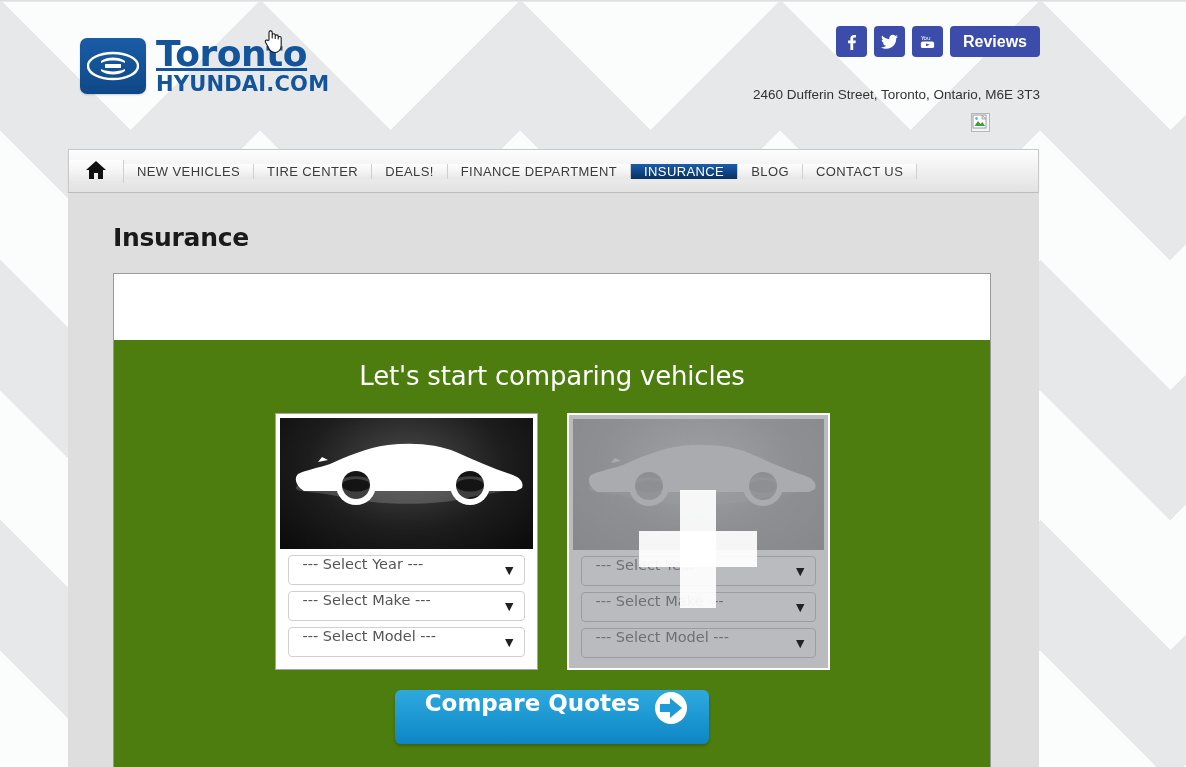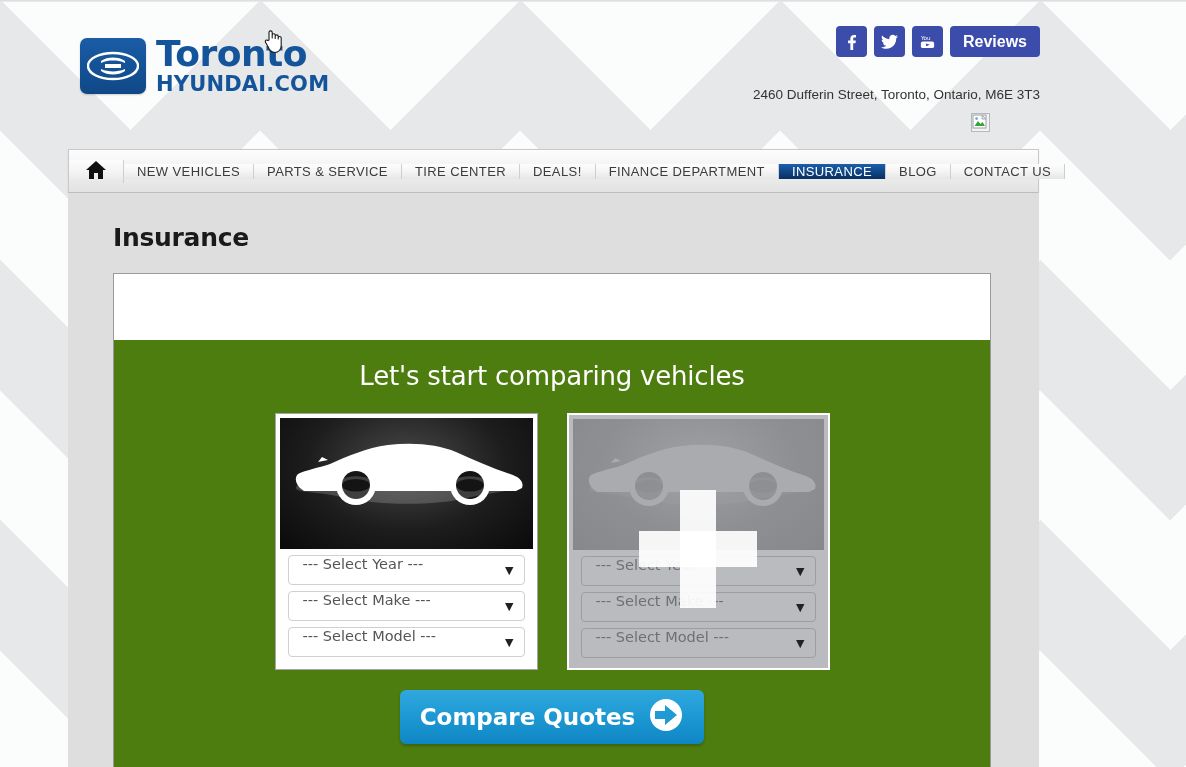--- a/index.html
+++ b/index.html
@@ -45,20 +45,21 @@
     margin-left: 10px;
     line-height: 1;
   }
   .logo-line1 {
     font-family: "DejaVu Sans", sans-serif;
     font-weight: bold;
     font-size: 36px;
     color: #14549b;
     letter-spacing: -0.5px;
     display: block;
+    text-decoration: underline;
   }
   .logo-line2 {
     font-family: "DejaVu Sans", sans-serif;
     font-weight: bold;
     font-size: 21px;
     color: #14549b;
     letter-spacing: 0.2px;
     display: block;
     margin-top: 2px;
   }
@@ -271,29 +272,29 @@
     left: 0; top: 41px; width: 118px; height: 36px;
   }
 
   
   #compare-wrap {
     margin-top: 20px;
     display: flex; justify-content: center;
   }
   #compare-btn {
     height: 54px;
-    padding: 0 20px 0 20px;
+    padding: 0 20px 0 30px;
     background: linear-gradient(to bottom, #2fa8dd 0%, #1f9ad4 45%, #0e86c4 100%);
     border: none;
     border-radius: 6px;
     color: #ffffff;
     font-size: 23px;
     font-weight: bold;
     font-family: "DejaVu Sans", sans-serif;
-    display: flex; align-items: center; gap: 13px;
+    display: flex; gap: 13px;
     cursor: pointer;
     box-shadow: 0 2px 3px rgba(0,0,0,0.22);
   }
 
   
   #cursor {
     position: absolute;
     left: 263px; top: 28px;
     width: 22px; height: 26px;
     pointer-events: none;
@@ -357,21 +358,20 @@
 
 <div id="main-nav">
   <div class="nav-item home">
     <span>
       <svg width="22" height="20" viewBox="0 0 22 20" aria-hidden="true">
         <path d="M11 1 L21 10 L18 10 L18 19 L13 19 L13 13 L9 13 L9 19 L4 19 L4 10 L1 10 Z" fill="#111111"></path>
       </svg>
     </span>
   </div>
   <div class="nav-item">NEW VEHICLES</div>
-  <div class="nav-item">PARTS &amp; SERVICE</div>
   <div class="nav-item">TIRE CENTER</div>
   <div class="nav-item">DEALS!</div>
   <div class="nav-item">FINANCE DEPARTMENT</div>
   <div class="nav-item active">INSURANCE</div>
   <div class="nav-item">BLOG</div>
   <div class="nav-item">CONTACT US</div>
   <div class="nav-item spacer"></div>
 </div>
 
 <div id="content-col">

